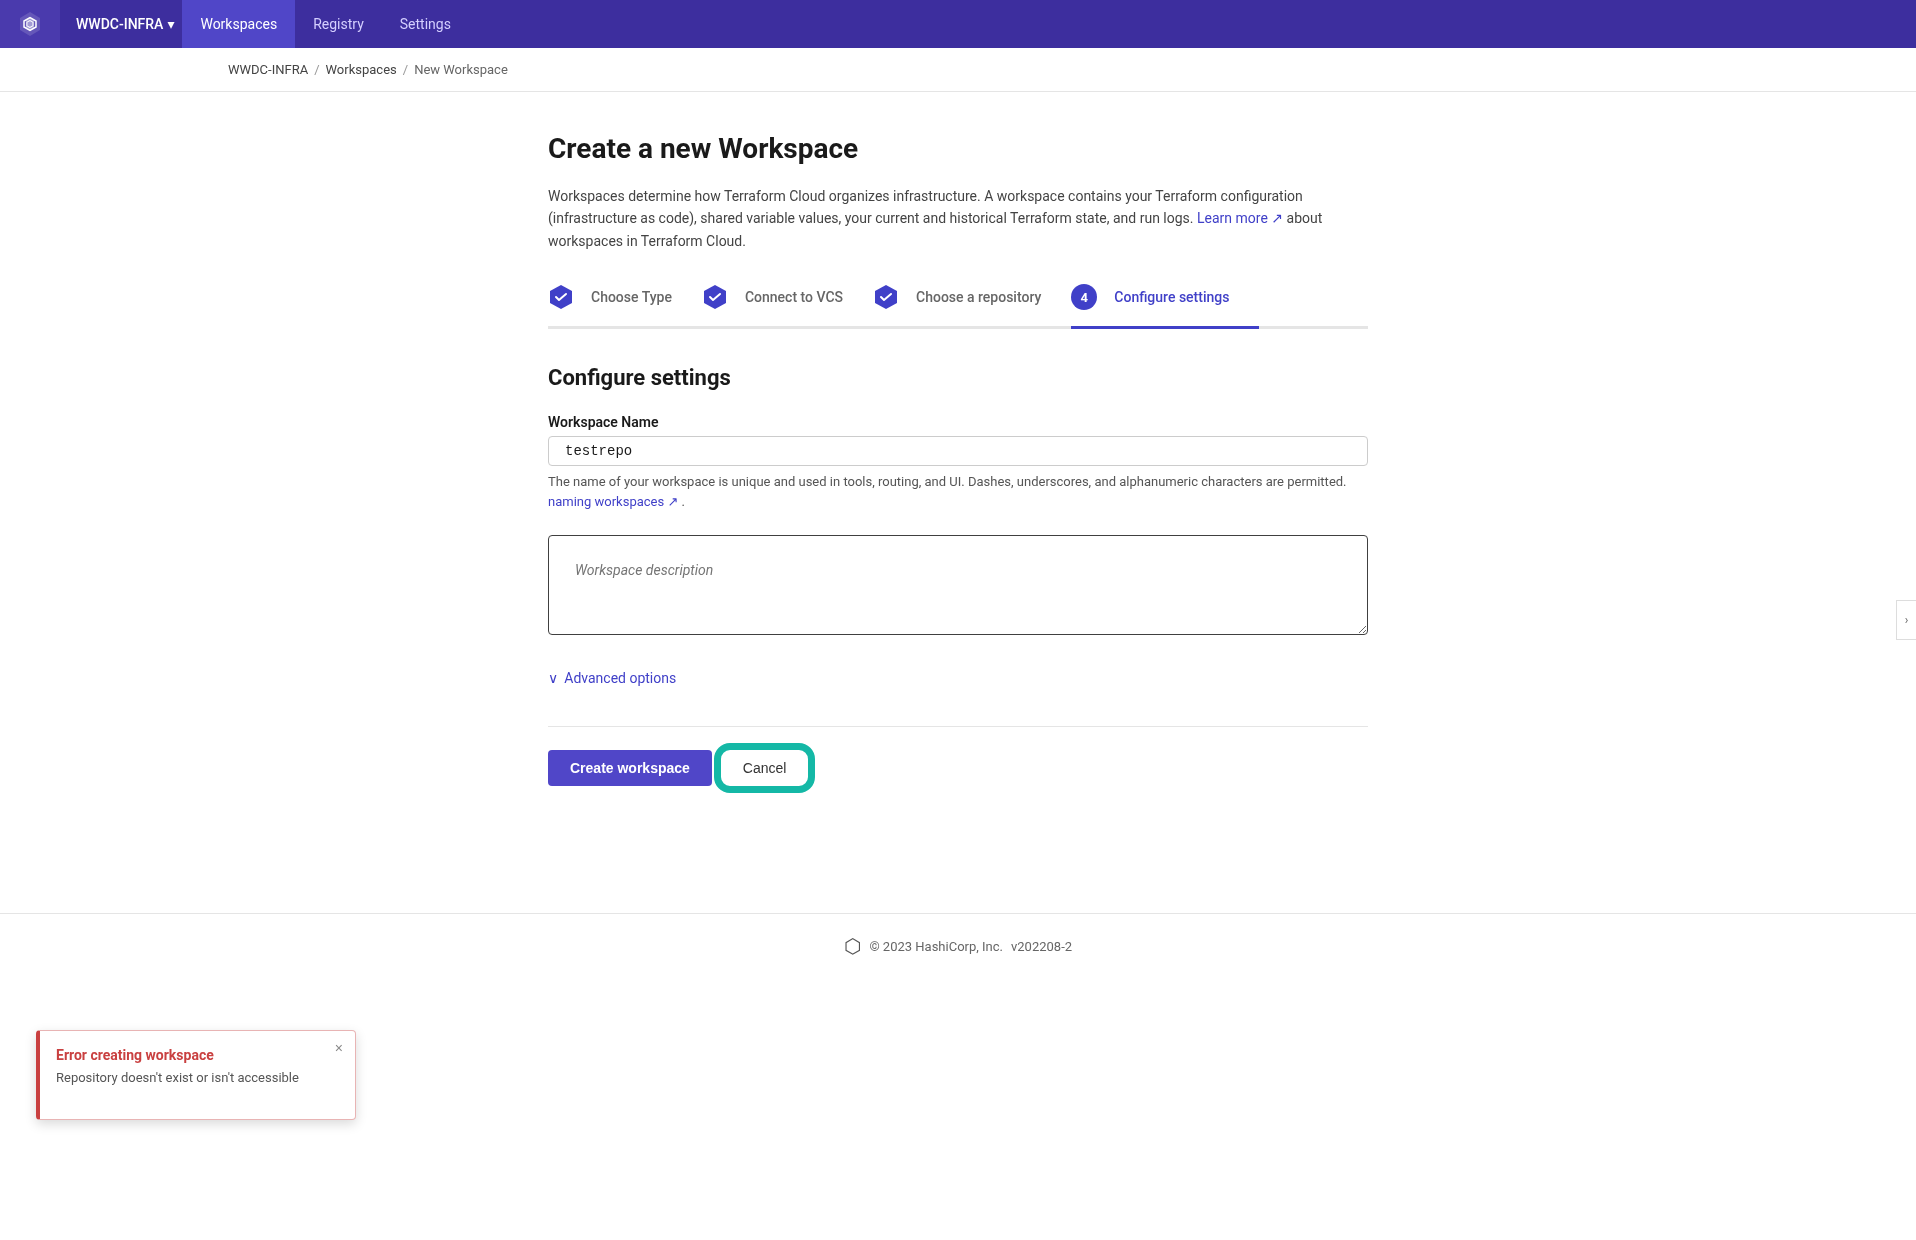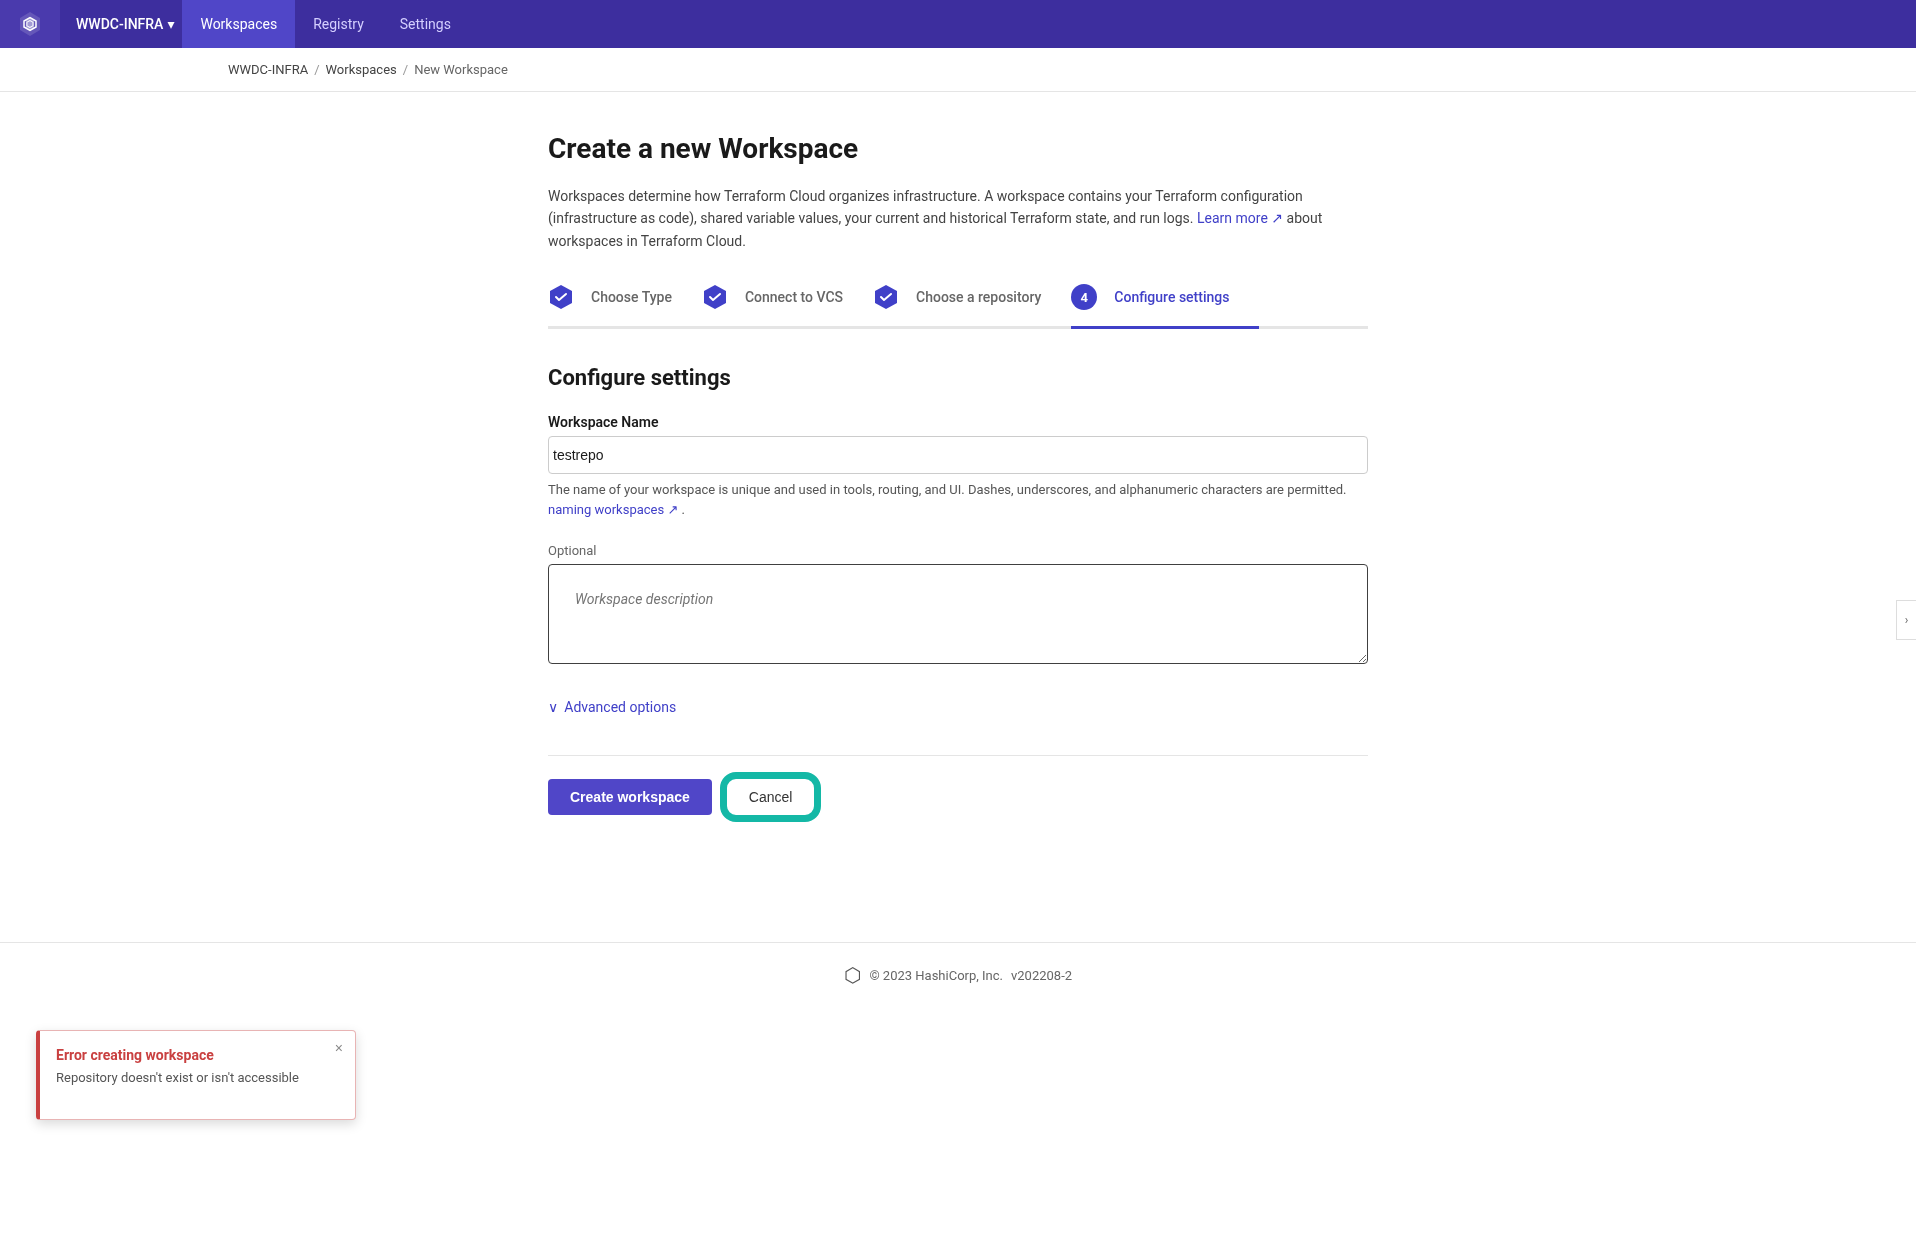--- a/index.html
+++ b/index.html
@@ -139,27 +139,28 @@
       color: #1a1a1a;
       margin-bottom: 6px;
     }
     .form-sublabel {
       font-size: 13px;
       color: #666;
       margin-bottom: 6px;
     }
     .form-input {
       width: 100%;
-      height: 38px;
+      height: 30px;
       border: 1px solid #ccc;
       border-radius: 4px;
-      padding: 0 4px;
+      padding: 0 16px;
       font-size: 14px;
       color: #1a1a1a;
       outline: none;
+      font-family: Liberation Mono, monospace;
     }
     .form-help {
       font-size: 13px;
       color: #555;
       margin-top: 6px;
       line-height: 1.5;
     }
     .form-help a { color: #4040c8; text-decoration: none; }
 
     .form-textarea {
@@ -184,21 +185,21 @@
       color: #4040c8;
       font-size: 14px;
       cursor: pointer;
       margin-bottom: 32px;
       padding: 8px 0;
     }
 
     
     .action-buttons {
       display: flex;
-      gap: 8px;
+      gap: 2px;
       align-items: center;
       padding-top: 16px;
       border-top: 1px solid #e5e5e5;
     }
     .btn-primary {
       background: #5046c8;
       color: #fff;
       border: none;
       border-radius: 4px;
       padding: 10px 22px;
@@ -393,21 +394,20 @@
     <label class="form-label">Workspace Name</label>
     <input type="text" class="form-input" value="testrepo" style="">
     <div class="form-help">
       <span>The name of your workspace is unique and used in tools, routing, and UI. Dashes, underscores, and alphanumeric characters are permitted.</span>
       <a href="#">naming workspaces ↗</a>
       <span>.</span>
     </div>
   </div>
 
   <div class="form-group">
-    <div class="form-sublabel">Optional</div>
     <textarea class="form-textarea" placeholder="Workspace description" style=""></textarea>
   </div>
 
   <div class="advanced-options">
     <span>∨</span>
     <span>Advanced options</span>
   </div>
 
   <div class="action-buttons">
     <button class="btn-primary">Create workspace</button>

